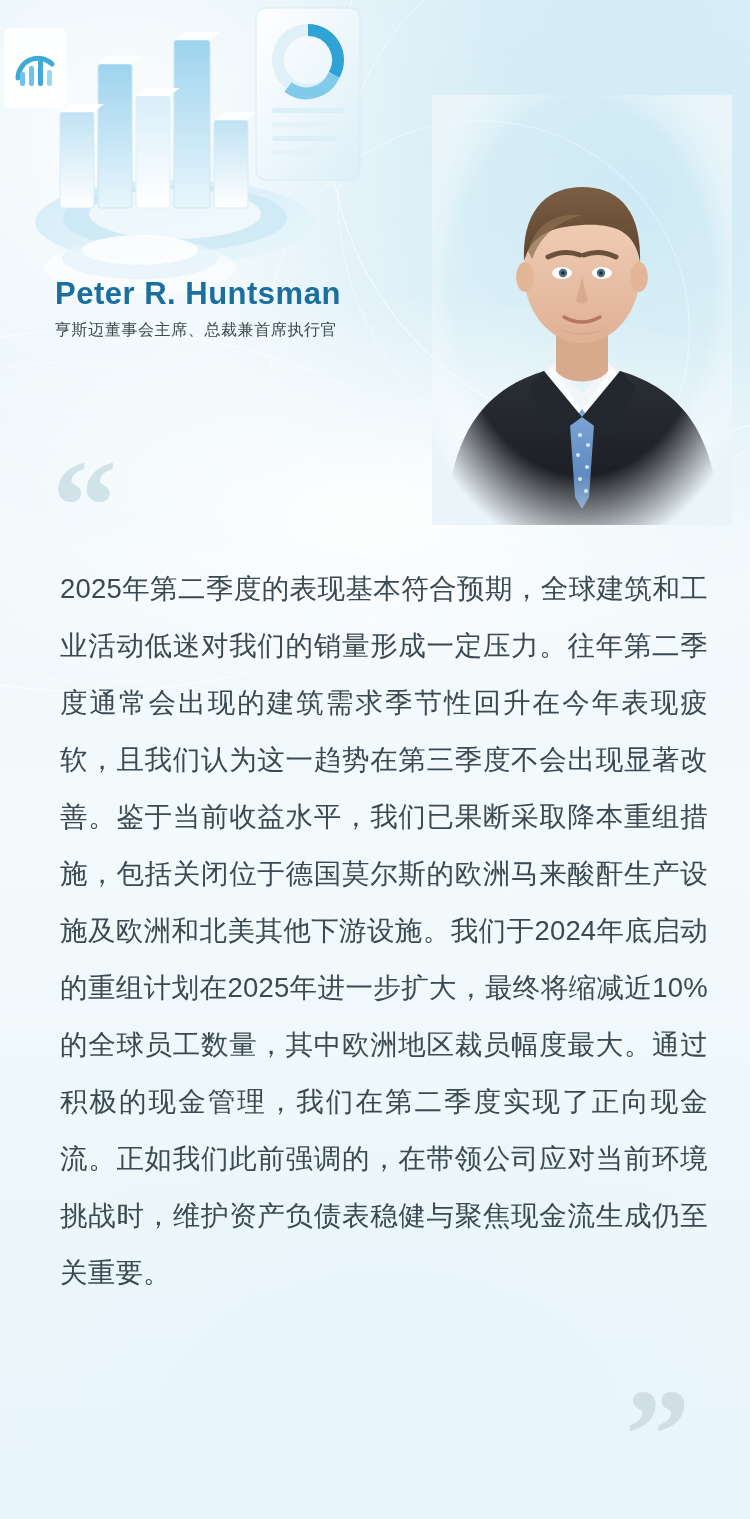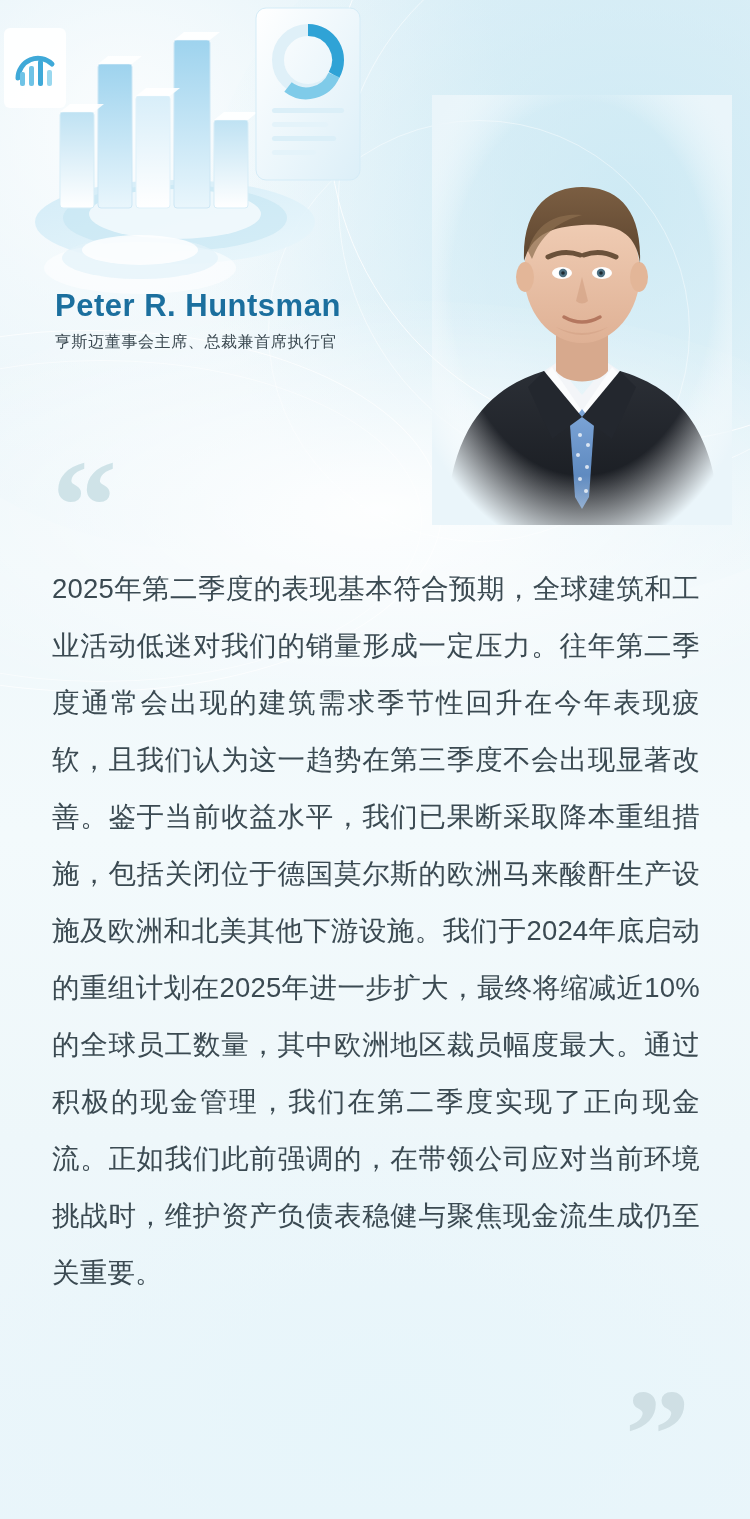--- a/index.html
+++ b/index.html
@@ -75,21 +75,21 @@
     position: absolute;
     right: 18px; top: 95px;
     width: 300px; height: 430px;
     overflow: hidden;
   }
   .portrait-svg { display: block; }
 
   
   .name-block {
     position: absolute;
-    left: 55px; top: 288px;
+    left: 55px; top: 276px;
     width: 460px;
   }
   .person-name {
     font-size: 31px;
     font-weight: bold;
     color: #1b6f9e;
     letter-spacing: 0.5px;
     margin: 0 0 8px 0;
     font-family: "Liberation Sans", sans-serif;
   }
@@ -109,21 +109,21 @@
     color: #cfe3e8;
     font-family: "Liberation Serif", serif;
     font-weight: bold;
     user-select: none;
   }
   .quote-open { left: 52px; top: 440px; }
   .quote-close { right: 60px; bottom: 20px; color: #cfdfe4; }
 
   .quote-body {
     position: absolute;
-    left: 52px;
+    left: 60px;
     top: 560px;
     width: 648px;
     font-size: 27.5px;
     line-height: 57px;
     color: #3b4a52;
     text-align: justify;
     text-justify: inter-character;
     letter-spacing: 0.2px;
     font-family: "Liberation Sans", sans-serif;
   }

